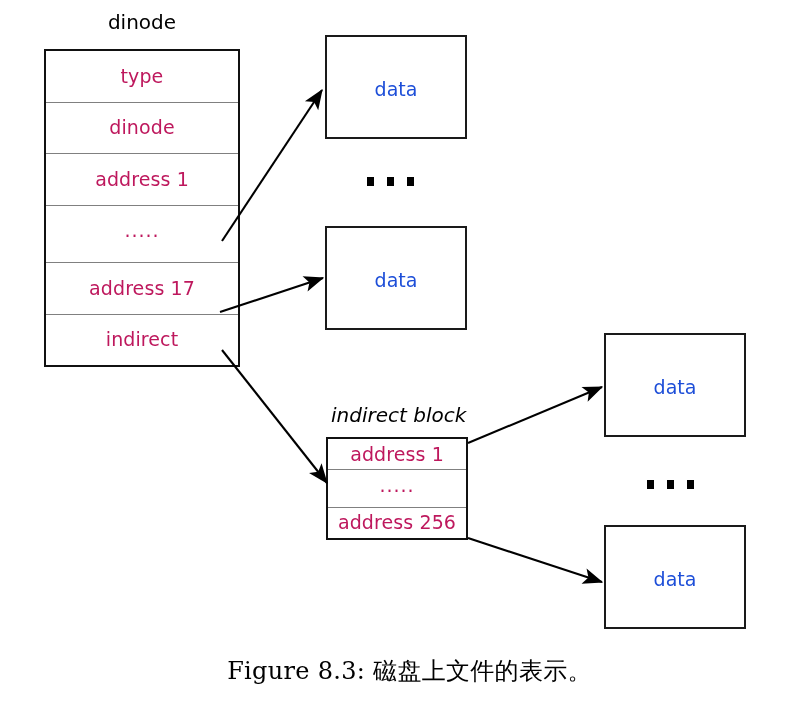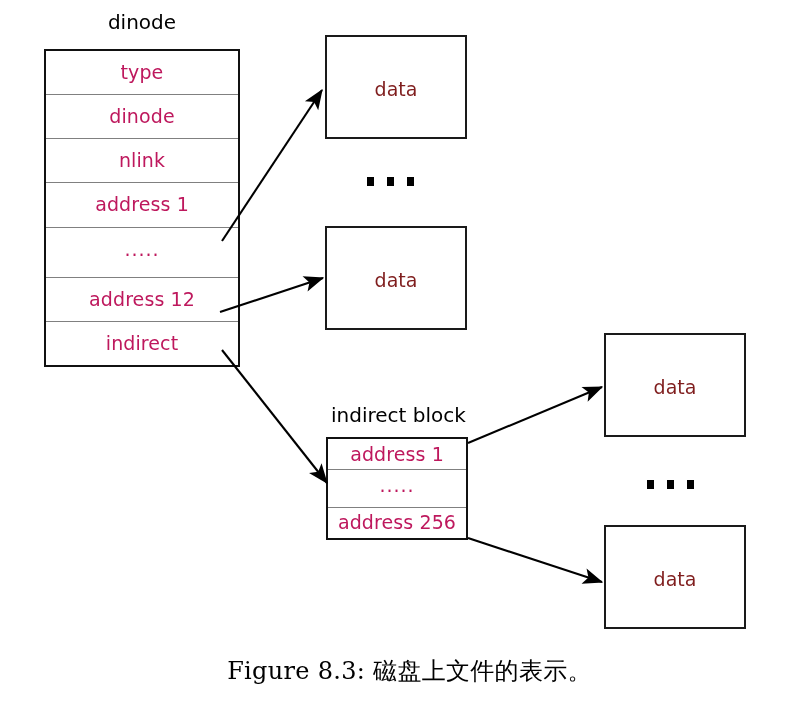--- a/index.html
+++ b/index.html
@@ -69,21 +69,21 @@
     white-space: nowrap;
     line-height: 1;
   }
 
   
   .data-text {
     position: absolute;
     width: 100%;
     text-align: center;
     font-size: 19px;
-    color: #7f1d1d;
+    color: #1d4ed8;
     line-height: 1;
   }
 
   
   .hdots {
     position: absolute;
     display: flex;
     gap: 13px;
     align-items: center;
   }
@@ -121,42 +121,41 @@
 </head>
 <body>
 
 <div id="figure-root">
 
   <div class="label" style="left:44px; top:12px; width:196px; text-align:center;">dinode</div>
 
   <div class="struct" style="left:44px; top:49px; width:196px; height:318px;">
     <div class="row">type</div>
     <div class="row">dinode</div>
-    <div class="row">nlink</div>
     <div class="row">address 1</div>
     <div class="row dots">.....</div>
-    <div class="row">address 12</div>
+    <div class="row">address 17</div>
     <div class="row">indirect</div>
   </div>
 
   <div class="box" style="left:325px; top:35px; width:142px; height:104px;">
     <div class="data-text" style="top:43px;">data</div>
   </div>
 
   <div class="hdots" style="left:367px; top:177px;">
     <i></i>
     <i></i>
     <i></i>
   </div>
 
   <div class="box" style="left:325px; top:226px; width:142px; height:104px;">
     <div class="data-text" style="top:43px;">data</div>
   </div>
 
-  <div class="label" style="left:331px; top:405px;">indirect block</div>
+  <div class="label" style="left:331px; top:405px;font-style:italic;">indirect block</div>
 
   <div class="struct" style="left:326px; top:437px; width:142px; height:103px;">
     <div class="row">address 1</div>
     <div class="row dots">.....</div>
     <div class="row">address 256</div>
   </div>
 
   <div class="box" style="left:604px; top:333px; width:142px; height:104px;">
     <div class="data-text" style="top:43px;">data</div>
   </div>

